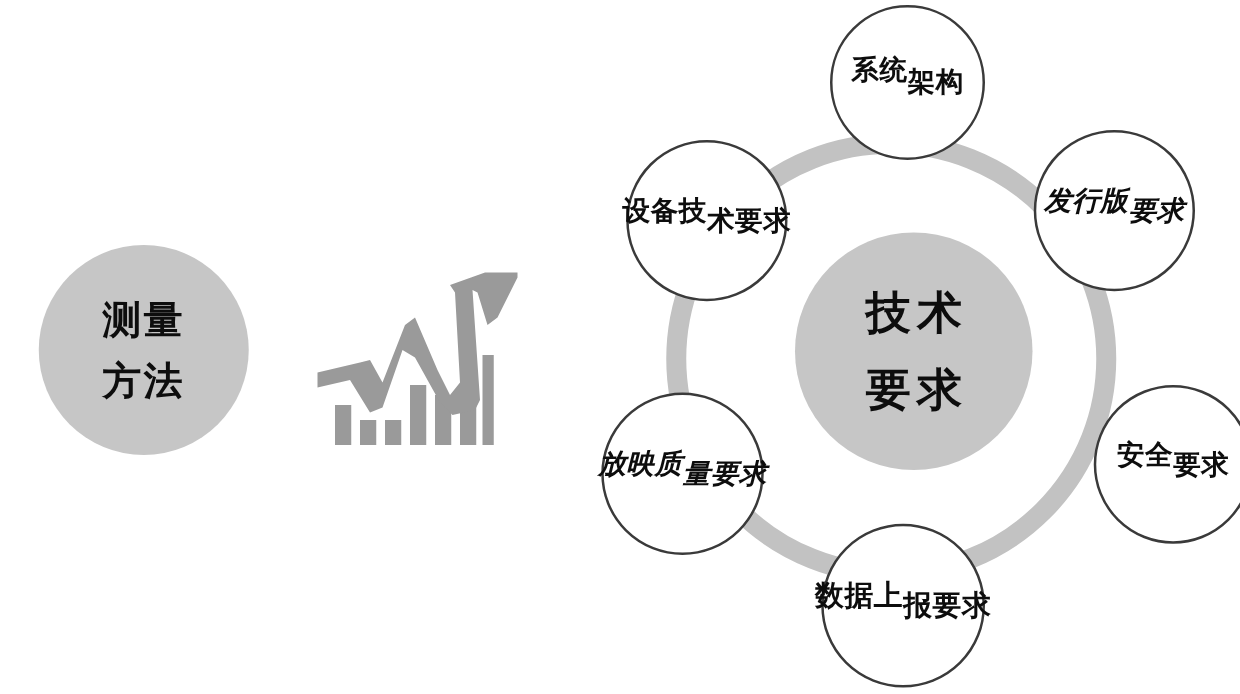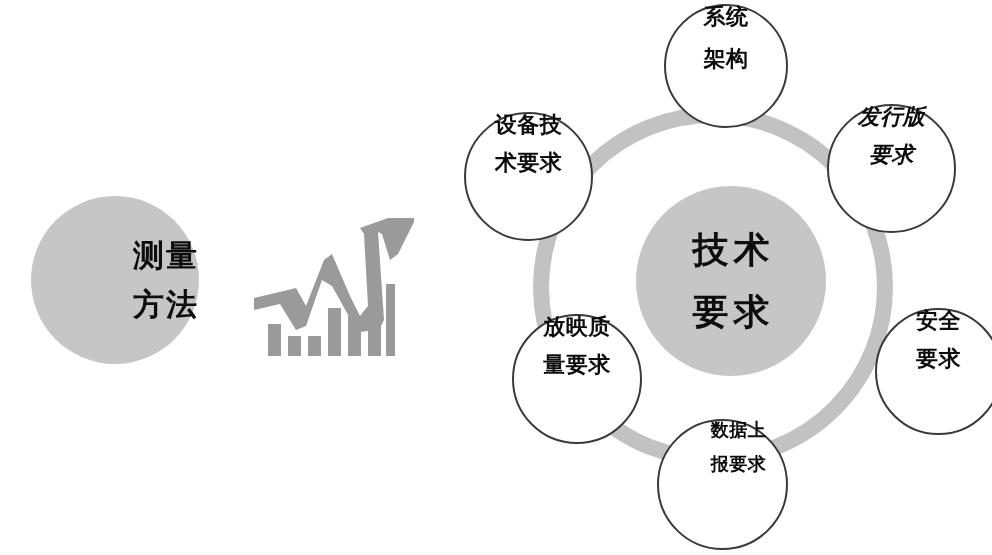--- a/index.html
+++ b/index.html
@@ -22,21 +22,21 @@
   .left-circle {
     position: absolute;
     left: 31px;
     top: 196px;
     width: 168px;
     height: 168px;
     border-radius: 50%;
     background: #c6c6c6;
     display: flex;
     flex-direction: column;
-    align-items: flex-end;
+    align-items: center;
     justify-content: center;
   }
   .left-circle .ln {
     font-size: 31px;
     font-weight: bold;
     color: #0d0d0d;
     letter-spacing: 2px;
     line-height: 1.0;
   }
   .left-circle .ln1 { margin-bottom: 18px; }
@@ -94,44 +94,44 @@
   .hub .ln1 { margin-bottom: 26px; }
 
   
   .node {
     position: absolute;
     border-radius: 50%;
     background: #ffffff;
     border: 2px solid #3a3a3a;
     box-sizing: border-box;
     display: flex;
-    flex-direction: column;
+    flex-direction: row;
     align-items: center;
-    justify-content: flex-start;
+    justify-content: center;
     z-index: 5;
   }
   .node .ln {
     font-size: 22px;
     font-weight: bold;
     color: #0d0d0d;
     line-height: 1.0;
     letter-spacing: 0.5px;
     white-space: nowrap;
   }
   .node .ln1 { margin-bottom: 16px; }
 
   .node-top       { left: 664px; top: 4px;   width: 124px; height: 124px; }
   .node-topright  { left: 827px; top: 104px; width: 129px; height: 129px; font-style: italic; }
   .node-right     { left: 875px; top: 308px; width: 127px; height: 127px; }
   .node-bottom    { left: 657px; top: 419px; width: 131px; height: 131px; }
-  .node-bottomleft{ left: 512px; top: 314px; width: 130px; height: 130px; }
-  .node-topleft   { left: 464px; top: 112px; width: 129px; height: 129px; }
+  .node-bottomleft{ left: 481px; top: 314px; width: 130px; height: 130px; font-style: italic; }
+  .node-topleft   { left: 501px; top: 112px; width: 129px; height: 129px; }
 
   .node-top .ln1      { margin-bottom: 20px; }
-  .node-bottom .ln    { font-size: 18px; margin-left: 32px; }
+  .node-bottom .ln    { font-size: 23px; }
 </style>
 </head>
 <body>
 
 <div id="canvas">
 
   <div class="left-circle">
     <span class="ln ln1">测量</span>
     <span class="ln ln2">方法</span>
   </div>

